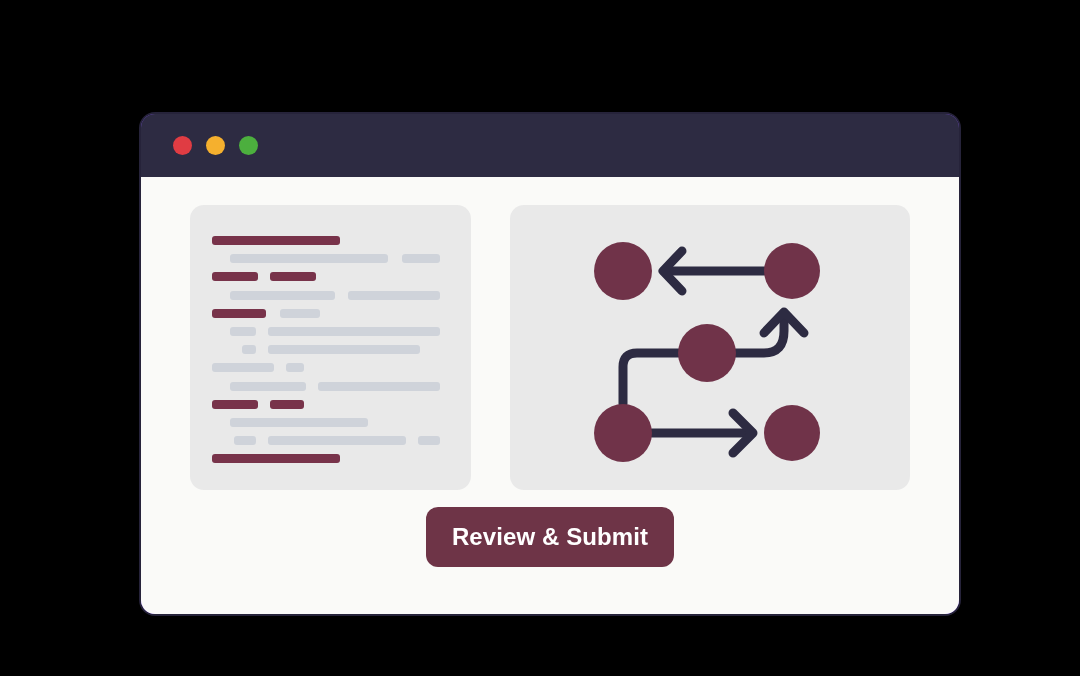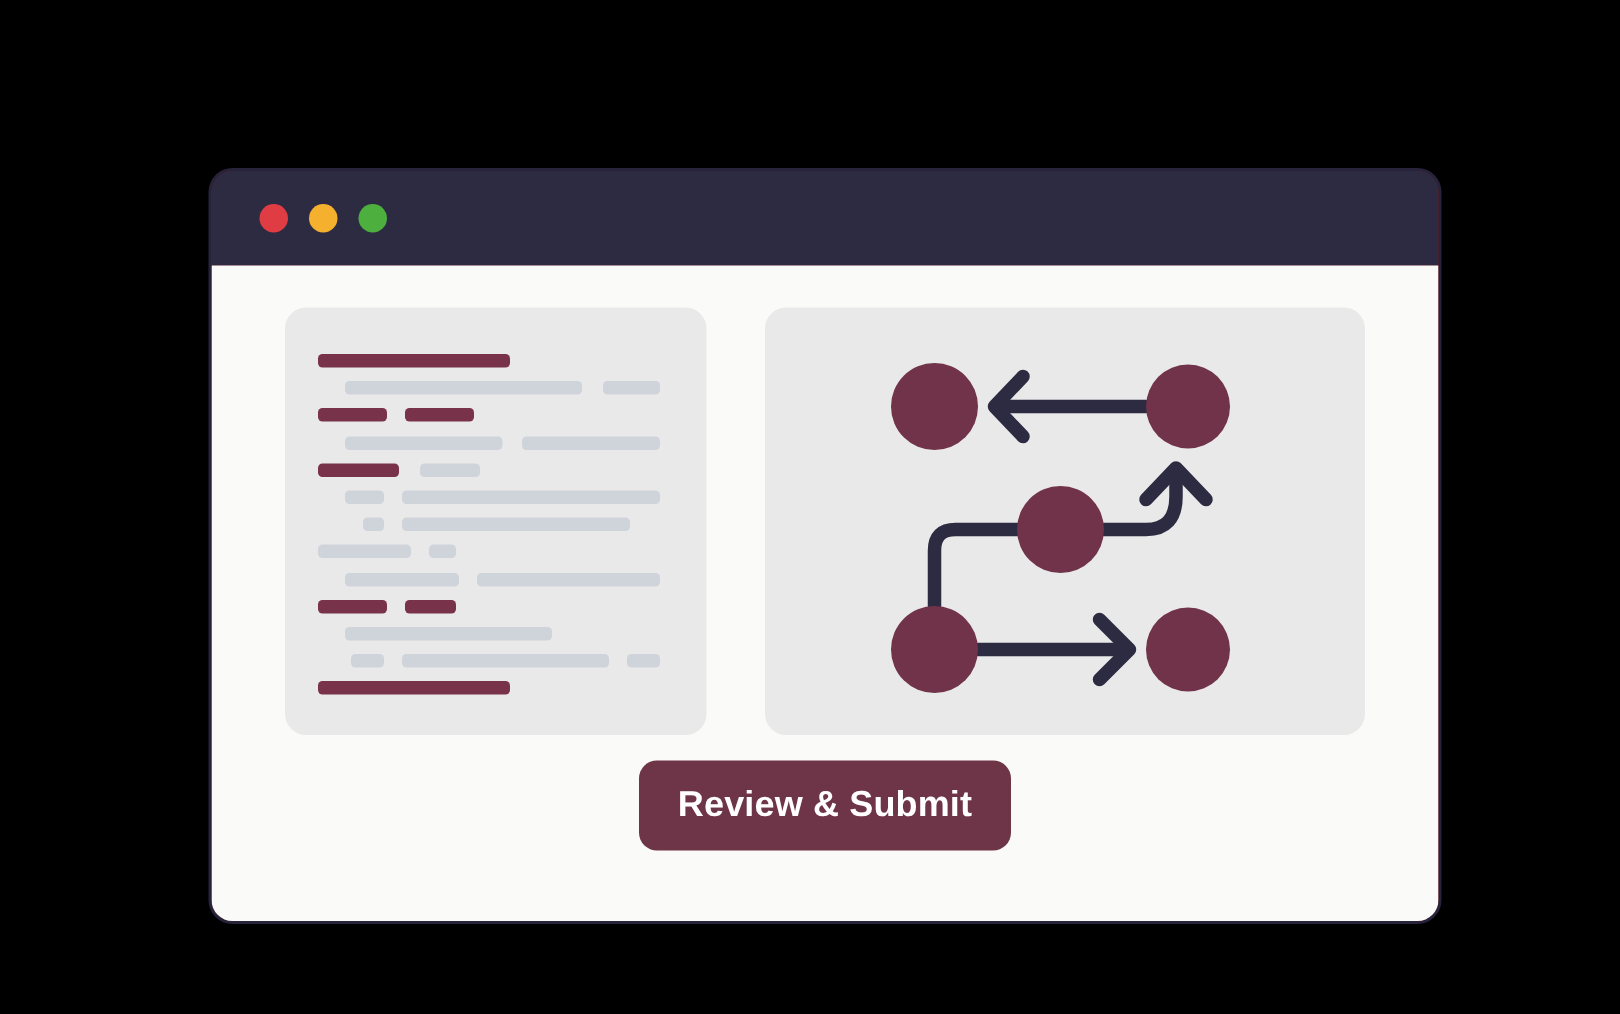--- a/index.html
+++ b/index.html
@@ -137,21 +137,21 @@
     width: 248px;
     height: 60px;
     line-height: 60px;
     padding: 0;
     text-align: center;
   }
 </style>
 </head>
 <body>
 
-<div id="app-window" style="background: #7f1d1d;">
+<div id="app-window" style="background: #8b5cf6;">
 
   <div id="title-bar" style="background: rgb(45, 43, 66);">
     <div id="traffic-lights">
       <span class="traffic-dot" title="Close" style="background: rgb(224, 60, 67);"></span>
       <span class="traffic-dot" title="Minimize" style="background: rgb(245, 176, 46);"></span>
       <span class="traffic-dot" title="Maximize" style="background: rgb(76, 175, 62);"></span>
     </div>
   </div>
 
   <div id="window-body" style="background: rgb(250, 250, 248);">

